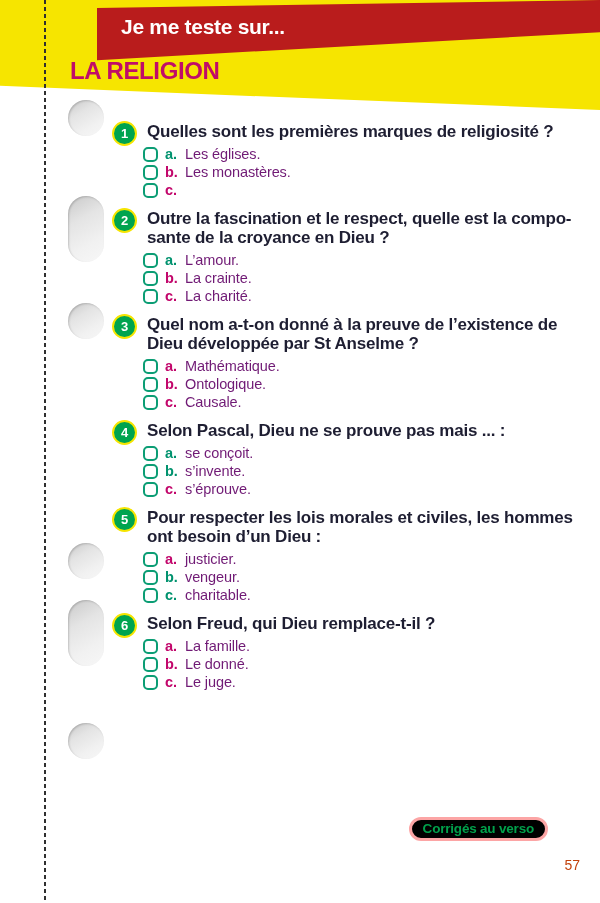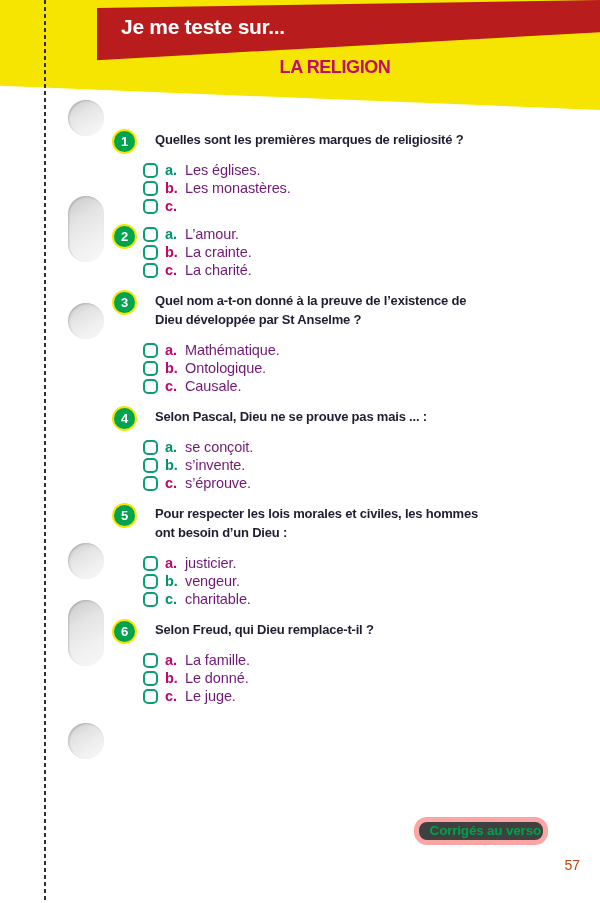--- a/index.html
+++ b/index.html
@@ -21,22 +21,21 @@
     position:absolute;left:97px;top:0;width:503px;height:62px;
     background:#b91c1c;
     clip-path:polygon(0 13%,100% 0,100% 52%,0 97%);
   }
   .banner-label{
     position:absolute;left:24px;top:15px;
     color:#ffffff;font-size:21px;font-weight:bold;letter-spacing:-0.3px;
   }
   .page-title{
     position:absolute;left:70px;right:0;top:57px;
-    text-align:center;
-    color:#c00d68;font-size:18px;font-weight:bold;letter-spacing:-0.4px;
+    color:#c00d68;font-size:24px;font-weight:bold;letter-spacing:-0.4px;
   }
 
   
   .perforation{
     position:absolute;left:44px;top:0;bottom:0;width:2px;
     background:repeating-linear-gradient(to bottom,#2f2f2f 0 4px,transparent 4px 7px);
   }
   .hole{
     position:absolute;left:68px;width:36px;
     background:linear-gradient(150deg,#c9c9c9 0%,#e4e4e4 35%,#f1f1f1 70%,#f7f7f7 100%);
@@ -56,39 +55,39 @@
   .question{position:relative;margin-bottom:10px;}
   .q-badge{
     position:absolute;left:-31px;top:-1px;
     width:21px;height:21px;border-radius:50%;
     background:#00a44f;border:2px solid #f6e500;
     color:#ffffff;font-size:13px;font-weight:bold;
     display:flex;align-items:center;justify-content:center;
     box-sizing:content-box;
   }
   .q-title{
-    margin:12px;color:#1e1e32;font-size:13px;font-weight:bold;
+    margin:4px;color:#1e1e32;font-size:17px;font-weight:bold;
     line-height:19px;letter-spacing:-0.2px;white-space:pre-line;
   }
   .q-options{list-style:none;margin:0;padding:0;}
   .option{display:flex;align-items:flex-start;height:18px;}
   .radio{
     flex:0 0 auto;width:11px;height:11px;margin:2px 7px 0 0;
     border:2px solid #0b9d74;border-radius:5px;background:#ffffff;
   }
   .letter{flex:0 0 auto;width:20px;font-size:14.5px;font-weight:bold;line-height:18px;}
   .lt-green{color:#00926e;}
   .lt-magenta{color:#c2066b;}
   .opt-text{color:#701a75;font-size:14.5px;line-height:18px;letter-spacing:-0.1px;}
 
   
   .answers-pill{
     position:absolute;right:52px;top:817px;
-    background:#404040;border:5px solid #fca5a5;border-radius:13px;
-    padding:1px 2px 2px 11px;
+    background:#000000;border:3px solid #fca5a5;border-radius:13px;
+    padding:1px 11px 2px 11px;
     color:#00a14b;font-size:13.5px;font-weight:bold;letter-spacing:-0.2px;
   }
   .page-number{
     position:absolute;right:20px;top:857px;
     color:#c2410c;font-size:14px;
   }
 </style>
 </head>
 <body>
 
@@ -124,20 +123,22 @@
             <span class="opt-text">Les monastères.</span>
           </li>
           <li class="option">
             <span class="radio"></span>
             <span class="letter lt-magenta">c.</span>
           </li>
         </ul>
       </section>
       <section class="question">
         <div class="q-badge">2</div>
+        <h2 class="q-title">Outre la fascination et le respect, quelle est la compo-
+sante de la croyance en Dieu ?</h2>
         <ul class="q-options">
           <li class="option">
             <span class="radio"></span>
             <span class="letter lt-green">a.</span>
             <span class="opt-text">L’amour.</span>
           </li>
           <li class="option">
             <span class="radio"></span>
             <span class="letter lt-magenta">b.</span>
             <span class="opt-text">La crainte.</span>

